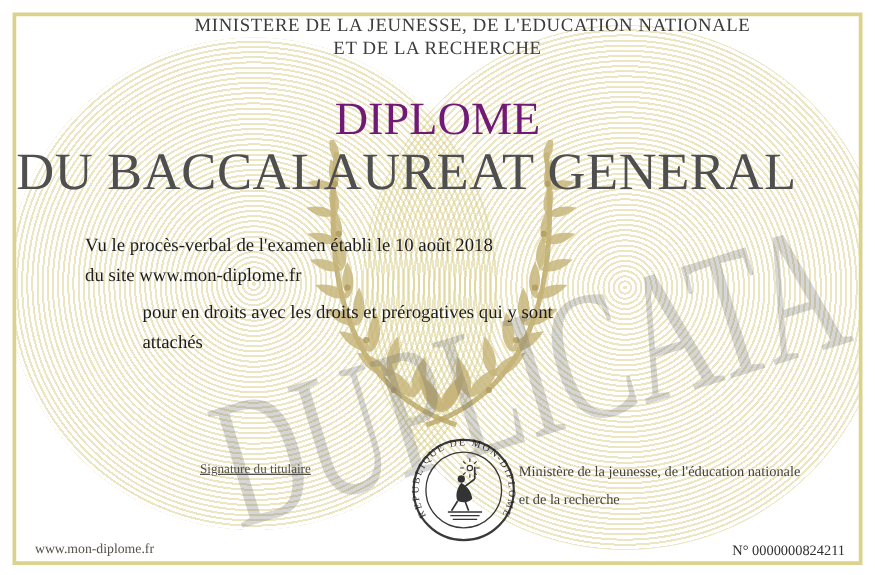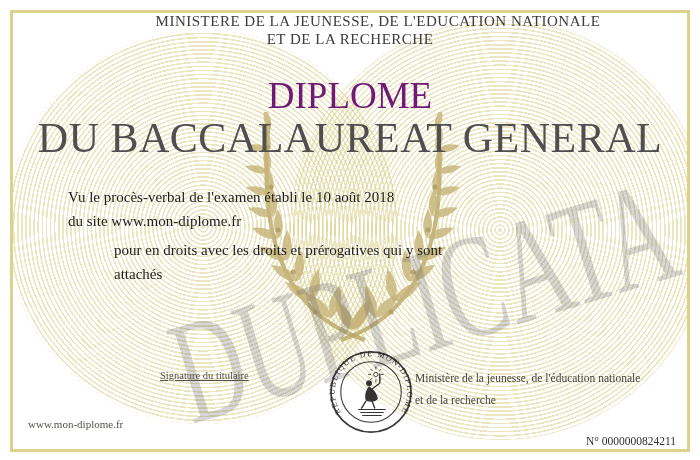--- a/index.html
+++ b/index.html
@@ -39,32 +39,32 @@
     transform:rotate(-17deg) scale(0.84,1.32);
   }
 
   .txt { position:absolute; z-index:3; }
 
   .header-line { left:0; width:100%; text-align:center; font-size:15px; color:#3c3c3c; letter-spacing:0.5px; }
   .header-1 { top:0;margin-left:28px; }
   .header-2 { top:18px; }
 
   .title-1 { top:61px; left:0; width:100%; text-align:center; font-size:37px; color:#701a75; }
-  .title-2 { top:101px; left:0; width:100%; text-align:center; font-size:42px; color:#4f4f4f; letter-spacing:0.5px; }
+  .title-2 { top:101px; left:0; width:100%; text-align:left; font-size:42px; color:#4f4f4f; letter-spacing:0.5px; }
 
   .body-block { left:55px; top:173px; width:376px; font-size:15px; line-height:23.5px; color:#1c1c1c; }
   .closing-line { margin-top:6px; padding-left:46px; }
 
   .signature-label { left:147px; top:357px; font-size:10.5px; color:#54504a;text-decoration:underline; }
 
   .seal { position:absolute; left:316px; top:337px; width:84px; height:84px; z-index:4; }
 
   .ministry-block { left:402px; top:354px; font-size:11.5px; color:#45423c; line-height:22px; }
 
-  .website { left:15px; top:405px; font-size:11px; color:#55514a; }
+  .website { left:15px; top:420px; font-size:11px; color:#55514a; }
   .serial { top:422px; right:11px; text-align:left; font-size:11.5px; color:#2f2f2f; }
 </style>
 </head>
 <body>
 
 <div class="certificate">
 
   <div class="inner">
 
     <div class="rings rings-left"></div>

